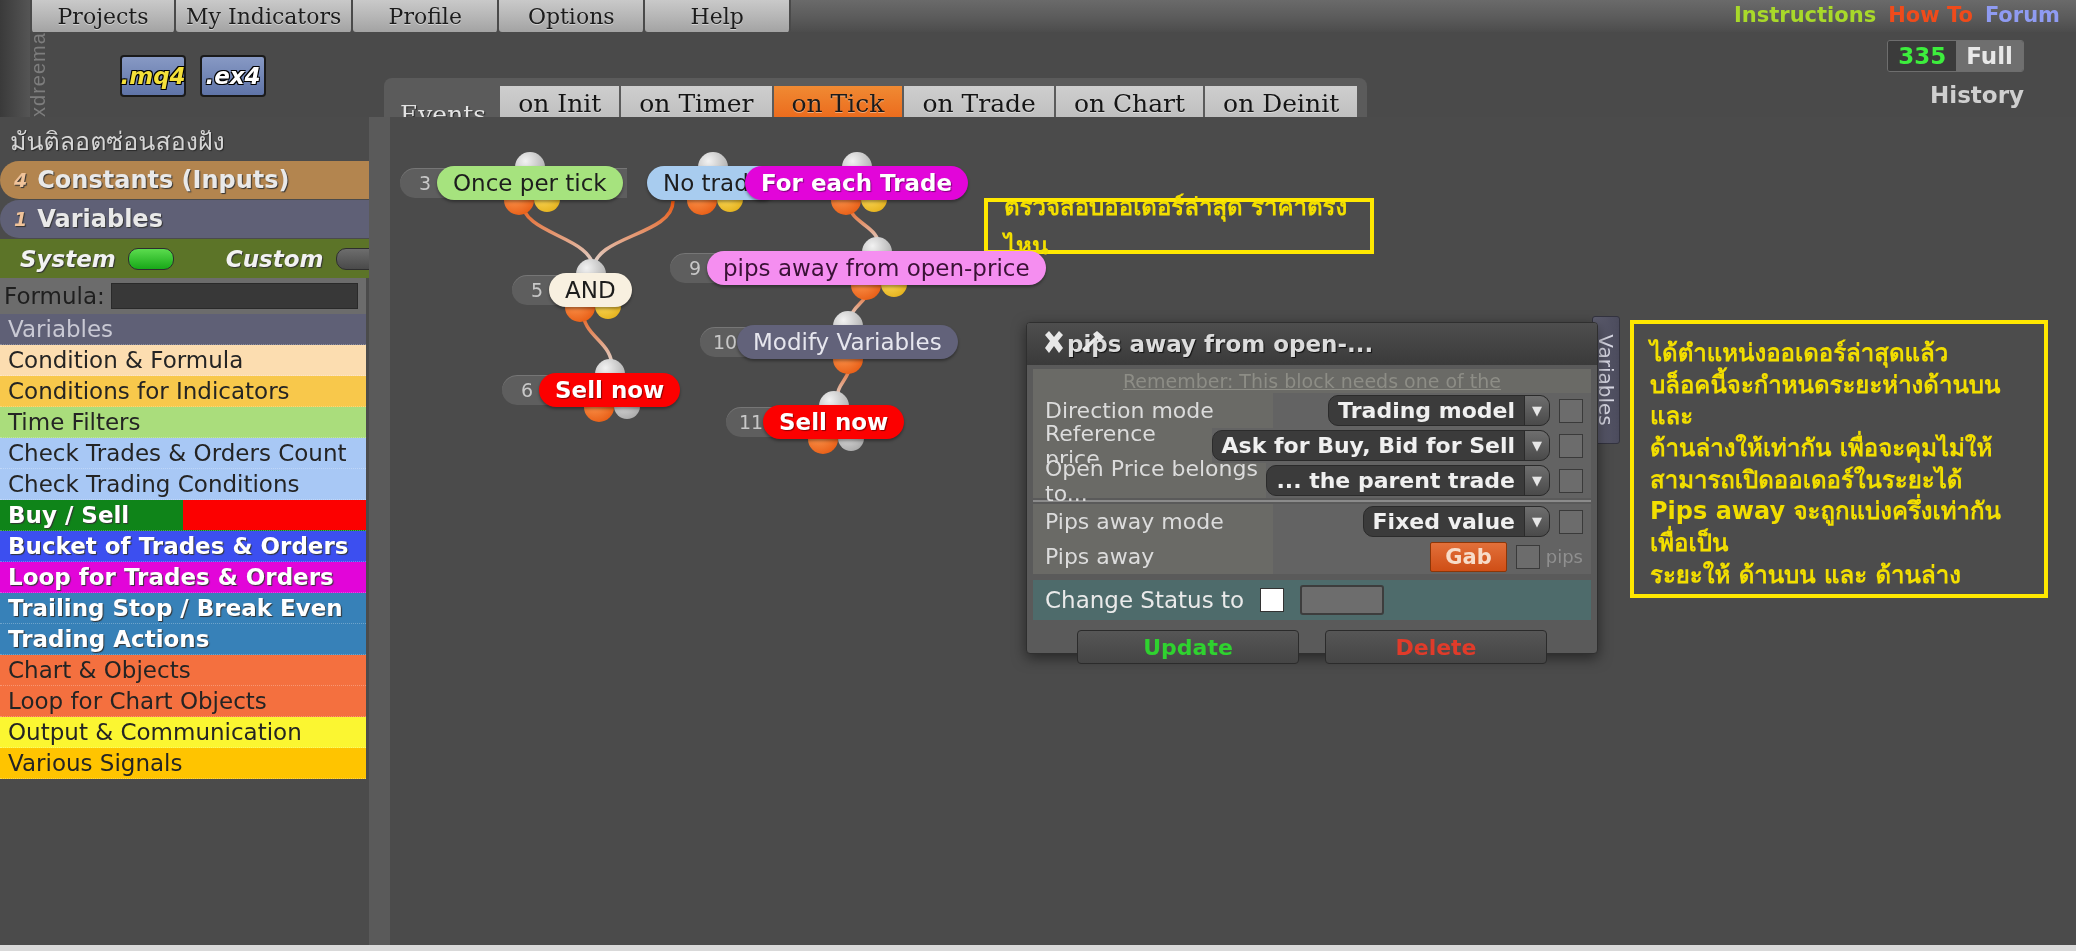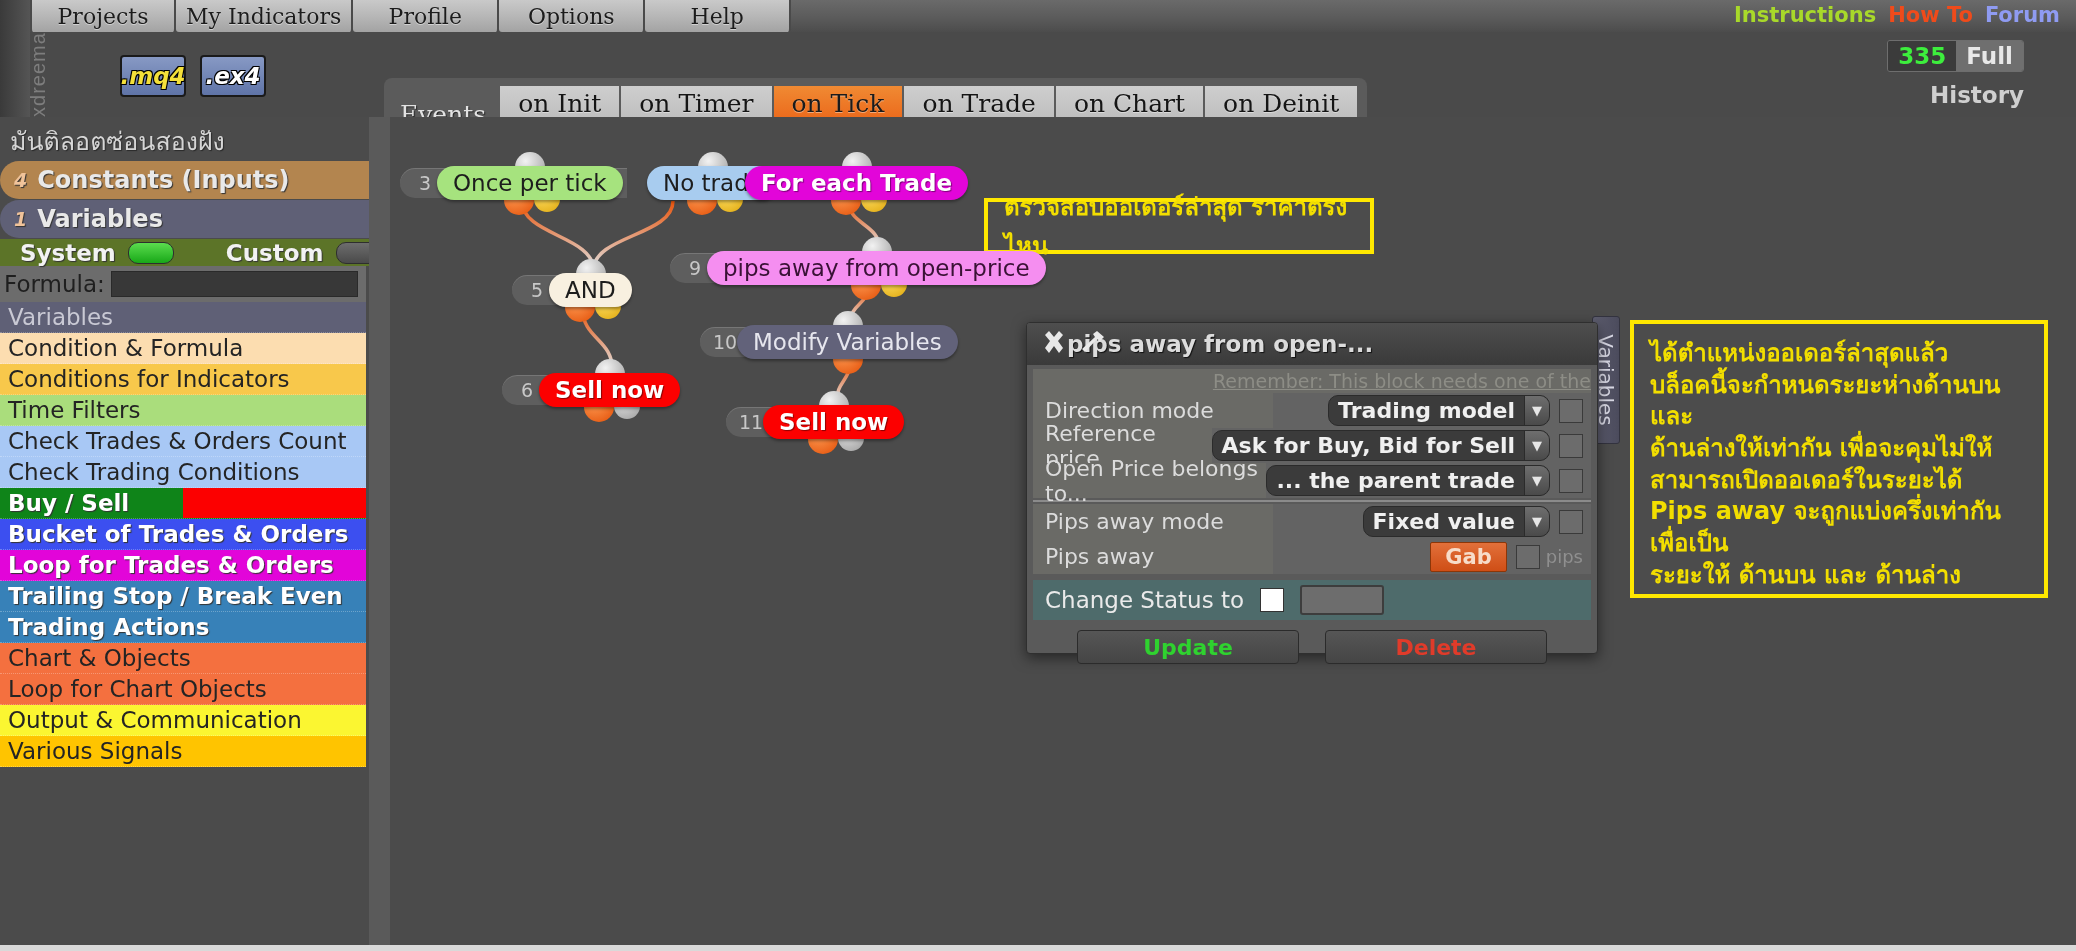--- a/index.html
+++ b/index.html
@@ -133,22 +133,22 @@
     font-size:24px;font-weight:bold;color:#e9e9e9;
     text-shadow:1px 1px 1px #333;
     font-family:"DejaVu Sans",sans-serif;
   }
   .pill .n{font-size:19px;color:#f0c39a;padding:0 10px 0 14px;
     font-style:italic;font-weight:bold;}
   .pill.constants{background:#b3854f;}
   .pill.variables{background:#5f6076;}
 
   .sys-custom{
-    height:27px;background:#5c7428;display:flex;align-items:center;
-    width:390px;box-sizing:border-box;
+    height:39px;background:#5c7428;display:flex;align-items:center;
+    width:390px;box-sizing:border-box;font-style:italic;
   }
   .sys-custom .lbl{color:#f2f2f2;font-size:23px;font-weight:bold;
     text-shadow:1px 1px 1px #333;font-family:"DejaVu Sans",sans-serif;}
   .toggle{width:44px;height:20px;border-radius:10px;border:1px solid #2e2e2e;}
   .toggle.on{background:linear-gradient(to bottom,#5bdc4e,#18a818);}
   .toggle.off{background:linear-gradient(to bottom,#6d6d6d,#4a4a4a);}
 
   .search-row{
     height:36px;background:#6c6c6c;display:flex;align-items:center;
     width:366px;box-sizing:border-box;padding-left:4px;
@@ -230,21 +230,21 @@
   }
   .dlg-title{
     height:42px;background:linear-gradient(to bottom,#4e4e4e,#3a3a3a);
     display:flex;align-items:center;gap:12px;padding-left:14px;
     border-radius:3px 3px 0 0;
   }
   .dlg-title .tt{color:#dcdcdc;font-size:23px;font-weight:bold;margin-left:26px;
     text-shadow:1px 1px 1px #111;}
   .dlg-body{padding:0;}
   .dlg-remember{
-    background:#6a6a66;color:#8d8d86;font-size:19px;text-align:right;
+    background:#6a6a66;color:#8d8d86;font-size:19px;text-align:center;
     height:24px;line-height:24px;margin:4px 6px 0 6px;
     text-decoration:underline;
   }
   .dlg-rows{margin:0 6px;}
   .drow{display:flex;align-items:center;height:35px;}
   .drow .dlabel{
     width:240px;background:#6a6a66;color:#dcdcdc;font-size:22px;
     height:35px;display:flex;align-items:center;padding-left:12px;box-sizing:border-box;
   }
   .drow .dfield{

